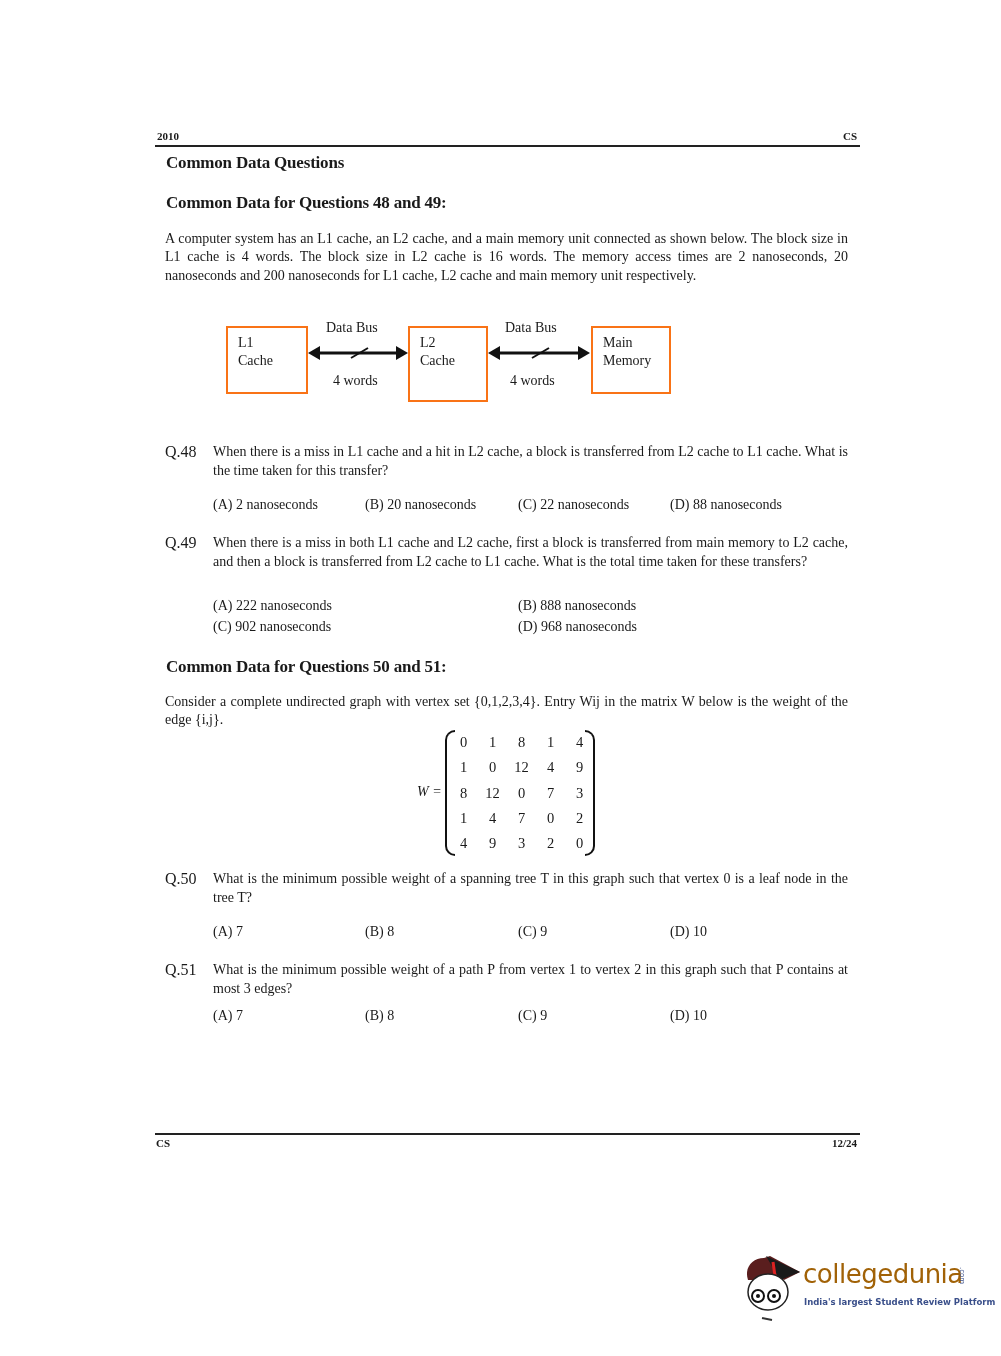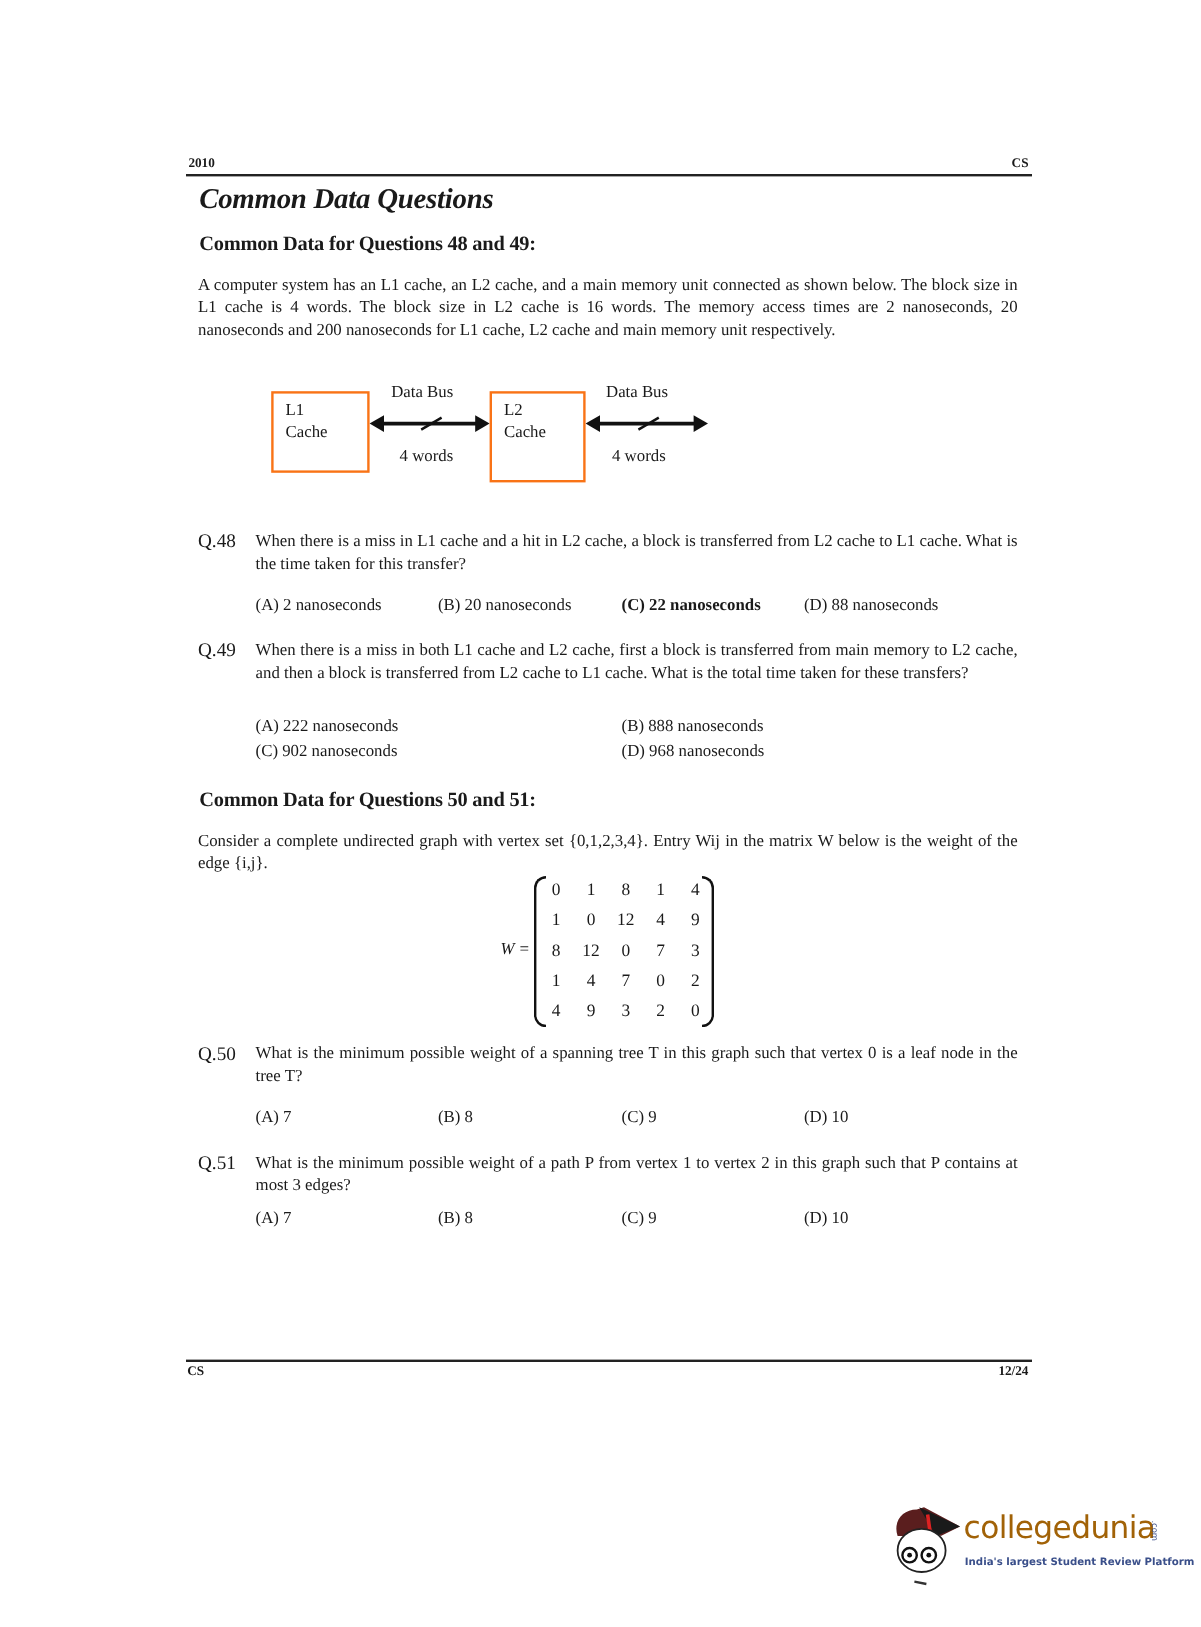--- a/index.html
+++ b/index.html
@@ -4,21 +4,21 @@
   <style>
     html, body { margin: 0; padding: 0; background: #ffffff; }
     body {
       width: 1001px; height: 1356px; position: relative; overflow: hidden;
       font-family: "Liberation Serif", "DejaVu Serif", serif; color: #1a1a1a;
     }
     .abs { position: absolute; }
     .hdr-left { left: 157px; top: 130px; font-size: 11px; font-weight: bold; }
     .hdr-right { left: 843px; top: 130px; font-size: 11px; font-weight: bold; }
     .hdr-rule { left: 155px; top: 145px; width: 705px; height: 2px; background: #222; }
-    .title { left: 166px; top: 153px; font-size: 24px; font-weight: bold; letter-spacing: -0.2px; font-style: italic; }
+    .title { left: 166px; top: 153px; font-size: 17px; font-weight: bold; letter-spacing: -0.2px; }
     .subhead { font-size: 17px; font-weight: bold; letter-spacing: -0.2px; }
     .para { font-size: 14px; line-height: 18.3px; text-align: justify; }
     .box { position: absolute; border: 2px solid #f97316; box-sizing: border-box; font-size: 14px; line-height: 18px; padding: 6px 0 0 10px; }
     .bus-label { position: absolute; font-size: 14px; }
     .qnum { font-size: 16px; position: absolute; }
     .qtext { font-size: 14px; line-height: 18.5px; position: absolute; text-align: justify; }
     .opt { font-size: 14px; position: absolute; white-space: nowrap; }
     .matrix { position: absolute; left: 445px; top: 730px; width: 150px; height: 128px; }
     .mrow { display: flex; height: 25.3px; align-items: center; }
     .mcell { width: 29px; text-align: center; font-size: 14.5px; }
@@ -62,27 +62,31 @@
     <div>Cache</div>
   </div>
   <div class="bus-label" style="left:279px; top:0;">Data Bus</div>
   <div class="bus-label" style="left:284px; top:53px;">4 words</div>
   <svg class="abs" style="left:260px; top:22px;" width="106" height="22">
     <line x1="10" y1="11" x2="96" y2="11" stroke="#111" stroke-width="3"></line>
     <polygon points="2,11 14,4 14,18" fill="#111"></polygon>
     <polygon points="104,11 92,4 92,18" fill="#111"></polygon>
     <line x1="46" y1="16" x2="63" y2="6" stroke="#111" stroke-width="2"></line>
   </svg>
+  <div class="box" style="left:365px; top:6px; width:80px; height:68px;">
+    <div>Main</div>
+    <div>Memory</div>
+  </div>
 </div>
 
 <div class="qnum" style="left:165px; top:443px;">Q.48</div>
 <div class="qtext" style="left:213px; top:443px; width:635px;">When there is a miss in L1 cache and a hit in L2 cache, a block is transferred from L2 cache to L1 cache. What is the time taken for this transfer?</div>
 <div class="opt" style="left:213px; top:497px;">(A) 2 nanoseconds</div>
 <div class="opt" style="left:365px; top:497px;">(B) 20 nanoseconds</div>
-<div class="opt" style="left:518px; top:497px;font-weight:bold;">(C) 22 nanoseconds</div>
+<div class="opt" style="left:518px; top:497px;">(C) 22 nanoseconds</div>
 <div class="opt" style="left:670px; top:497px;">(D) 88 nanoseconds</div>
 
 <div class="qnum" style="left:165px; top:534px;">Q.49</div>
 <div class="qtext" style="left:213px; top:534px; width:635px;">When there is a miss in both L1 cache and L2 cache, first a block is transferred from main memory to L2 cache, and then a block is transferred from L2 cache to L1 cache. What is the total time taken for these transfers?</div>
 <div class="opt" style="left:213px; top:598px;">(A) 222 nanoseconds</div>
 <div class="opt" style="left:518px; top:598px;">(B) 888 nanoseconds</div>
 <div class="opt" style="left:213px; top:619px;">(C) 902 nanoseconds</div>
 <div class="opt" style="left:518px; top:619px;">(D) 968 nanoseconds</div>
 
 <div class="abs subhead" style="left:166px; top:657px;">Common Data for Questions 50 and 51:</div>

